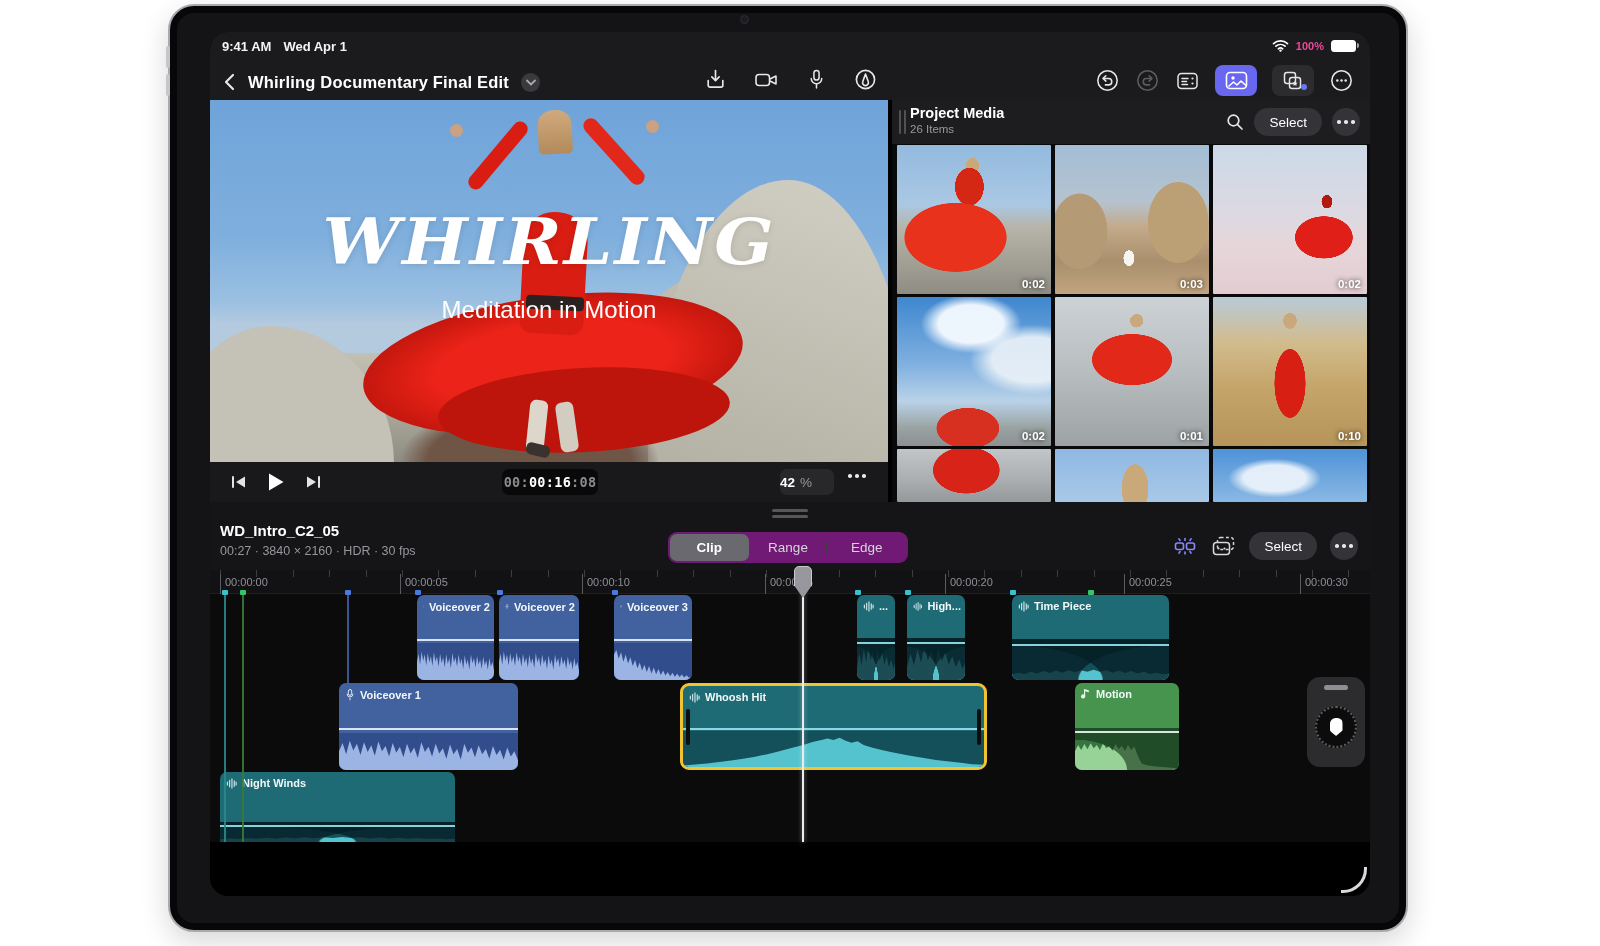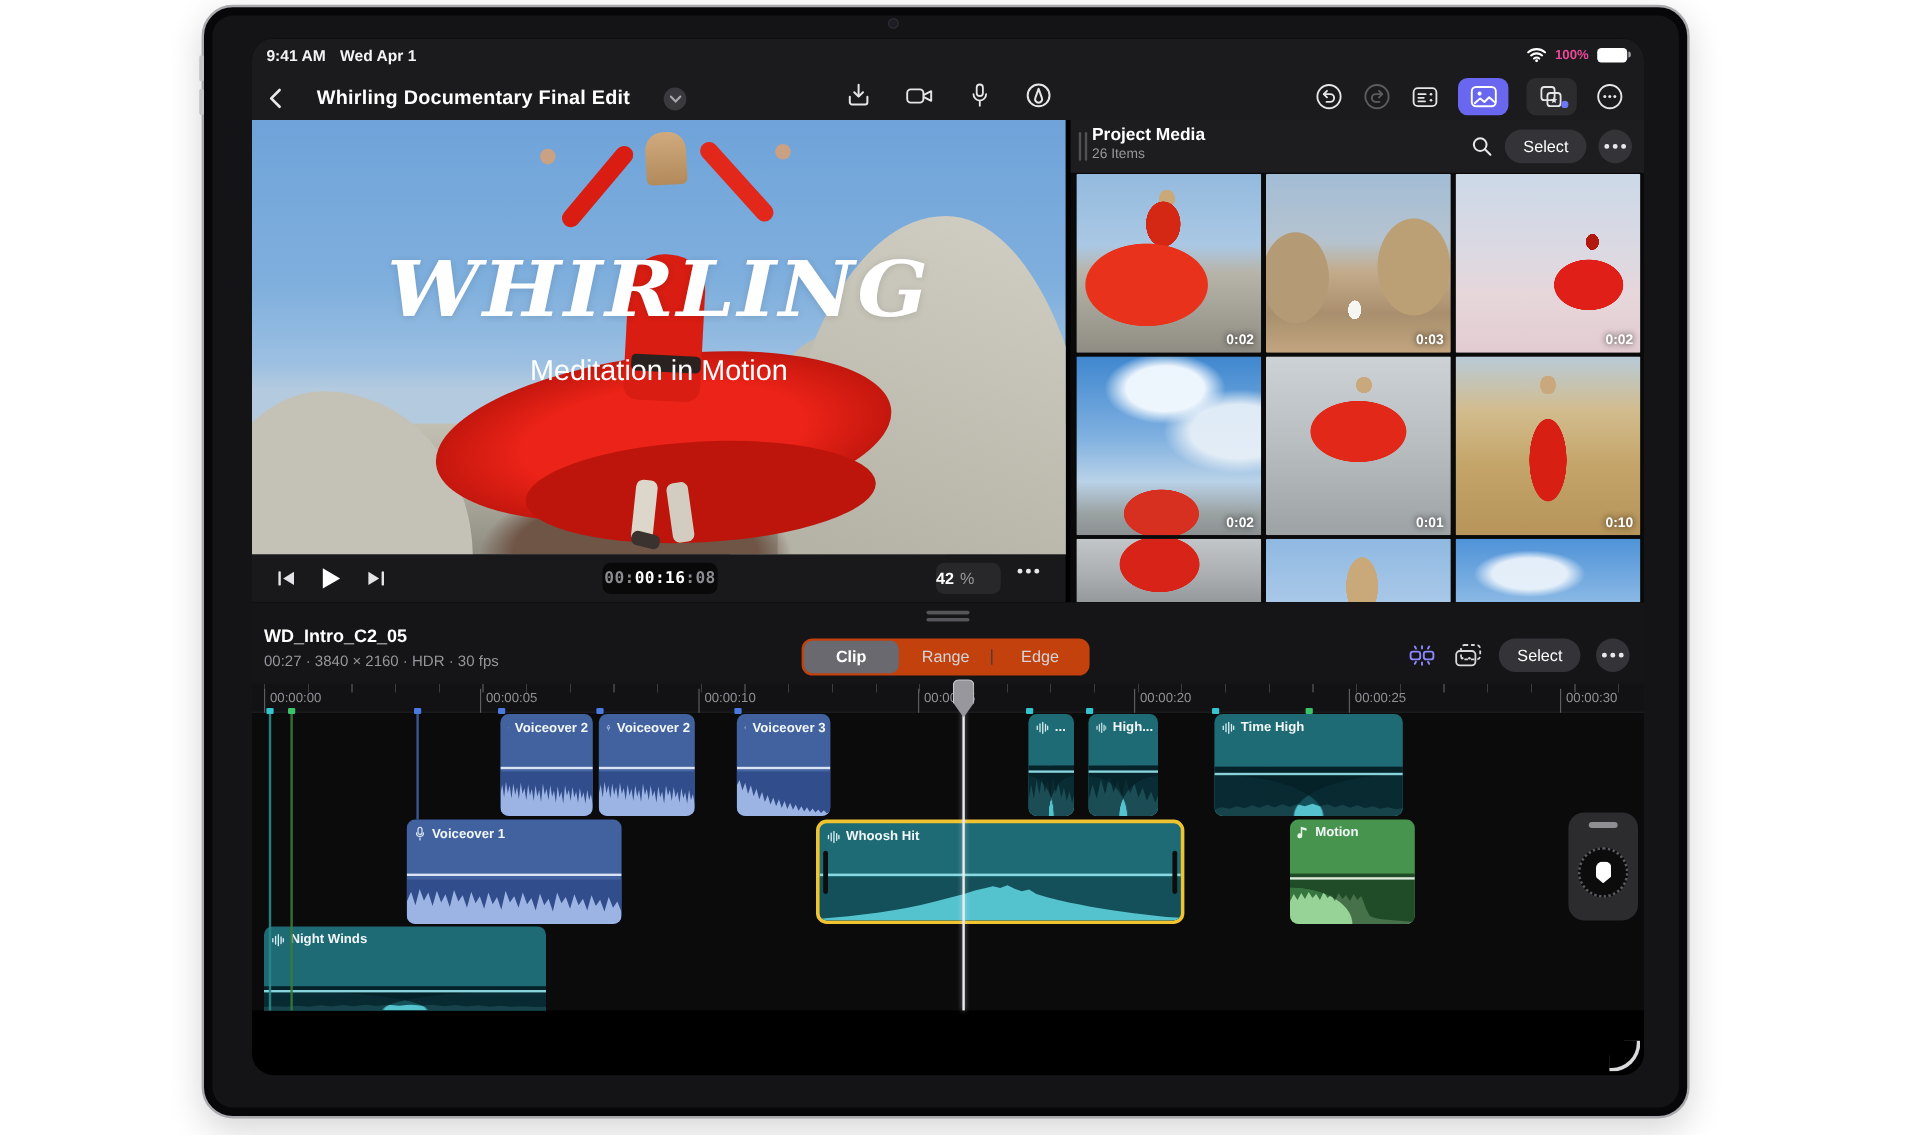--- a/index.html
+++ b/index.html
@@ -11,21 +11,21 @@
   .side-btn{position:absolute;left:-4px;width:4px;height:22px;background:#c6c6ca;border-radius:2px}
   .screen{position:absolute;left:40px;top:26px;width:1160px;height:864px;background:#000;border-radius:18px;overflow:hidden}
   .corner-curl{position:absolute;right:3px;bottom:3px;width:26px;height:26px;border-right:3px solid #f2f2f5;border-bottom:3px solid #f2f2f5;border-radius:0 0 24px 0;opacity:.9}
 
   
   .topbar{position:absolute;left:0;top:0;width:100%;height:68px;background:#1b1b1d}
   .statusbar{position:absolute;left:12px;top:7px;display:flex;gap:12px;align-items:center;color:#f4f4f6;font-size:13px;font-weight:700}
   .status-right{position:absolute;right:14px;top:7px;display:flex;gap:7px;align-items:center;color:#ec4899;font-size:11px;font-weight:700}
   .battery{width:25px;height:12px;background:#fff;border-radius:3.5px;position:relative}
   .battery:after{content:"";position:absolute;right:-3px;top:3.5px;width:2px;height:5px;background:#fff;border-radius:0 2px 2px 0;opacity:.6}
-  .titlebar{position:absolute;left:12px;top:36px;height:28px;display:flex;align-items:center;gap:28px}
+  .titlebar{position:absolute;left:12px;top:36px;height:28px;display:flex;align-items:center;gap:12px}
   .doc-title{color:#fff;font-size:16.5px;font-weight:700;letter-spacing:.2px}
   .chev-badge{width:19px;height:19px;border-radius:50%;background:#3a3a3e;display:flex;align-items:center;justify-content:center}
   .center-icons{position:absolute;left:494px;top:36px;display:flex;gap:27px;align-items:center;color:#e6e6ea}
   .right-icons{position:absolute;right:16px;top:33px;display:flex;gap:15px;align-items:center;color:#e6e6ea}
   .icon-btn{display:flex;align-items:center;justify-content:center}
   .media-btn{width:42px;height:31px;border-radius:8px;background:#6966ef;display:flex;align-items:center;justify-content:center}
   .fx-btn{width:42px;height:31px;border-radius:8px;background:#2c2c2f;display:flex;align-items:center;justify-content:center;position:relative}
   .fx-dot{position:absolute;right:7px;bottom:6px;width:6px;height:6px;border-radius:50%;background:#6a78f5}
   .dim{opacity:.32}
 
@@ -77,21 +77,21 @@
   .thumb{position:absolute;border-radius:1px;overflow:hidden}
   .dur{position:absolute;right:6px;bottom:4px;color:#fff;font-size:11.5px;font-weight:600;text-shadow:0 0 5px rgba(0,0,0,.85)}
 
   
   .timeline{position:absolute;left:0;top:470px;width:1160px;height:340px;background:#0b0b0c}
   .tl-head{position:absolute;left:0;top:0;width:100%;height:68px;background:#151517}
   .drag-h{position:absolute;left:562px;top:7px;width:36px}
   .drag-h i{display:block;height:3px;border-radius:2px;background:#55555a;margin-bottom:3px}
   .tl-name{position:absolute;left:10px;top:20px;color:#fff;font-size:15px;font-weight:700}
   .tl-info{position:absolute;left:10px;top:42px;color:#96969c;font-size:12.5px}
-  .seg{position:absolute;left:458px;top:30px;width:240px;height:31px;background:#c2410c;border-radius:9px;display:flex;padding:2px}
+  .seg{position:absolute;left:458px;top:30px;width:240px;height:31px;background:#701a75;border-radius:9px;display:flex;padding:2px}
   .seg span{flex:1;display:flex;align-items:center;justify-content:center;color:#d6d6da;font-size:13.5px;border-radius:7px;position:relative}
   .seg span.sel{background:#69696f;color:#fff;font-weight:600}
   .seg span:not(.sel):not(:last-child):after{content:"";position:absolute;right:0;top:7px;bottom:7px;width:1px;background:#3c3c40}
   .tl-right{position:absolute;right:12px;top:30px;display:flex;gap:13px;align-items:center}
   .ruler{position:absolute;left:0;top:68px;width:100%;height:24px;background:#121214;border-bottom:1px solid #1f1f22}
   .ruler .minor{position:absolute;left:10px;right:0;top:0;height:7px;background:repeating-linear-gradient(90deg,#3c3c41 0 1px,transparent 1px 36.4px)}
   .rlabel{position:absolute;top:4px;color:#8f8f96;font-size:11px;border-left:1px solid #5b5b60;padding-left:4px;height:20px;line-height:16px}
   .marker{position:absolute;top:88px;width:6px;height:5px;border-radius:1px;z-index:4}
   .stem{position:absolute;width:2px;z-index:3;opacity:.9}
 
@@ -483,21 +483,21 @@
         <div class="vol" style="bottom:42%"></div>
         <div class="warea fade" style="height:50%">
             <div class="wave w-mini"></div>
           </div>
       </div>
       <div class="clip teal" style="left:802px;top:93px;width:157px;height:85px">
         <div class="lrow">
             <svg width="11" height="11" viewBox="0 0 12 12" stroke="#d8eef0" stroke-width="1.2" stroke-linecap="round">
               <path d="M1.5 4.5v3M4 2.5v7M6.5 1v10M9 3v6M11 4.5v3"></path>
             </svg>
-            <span>Time High</span>
+            <span>Time Piece</span>
           </div>
         <div class="vol" style="bottom:40%"></div>
         <div class="warea fade-big" style="height:48%">
             <div class="wave w-rumble"></div>
           </div>
       </div>
 
       <div class="clip blue" style="left:129px;top:181px;width:179px;height:87px">
         <div class="lrow">
             <svg width="10" height="13" viewBox="0 0 12 14" fill="none" stroke="#dfe8f5" stroke-width="1.2" stroke-linecap="round">

